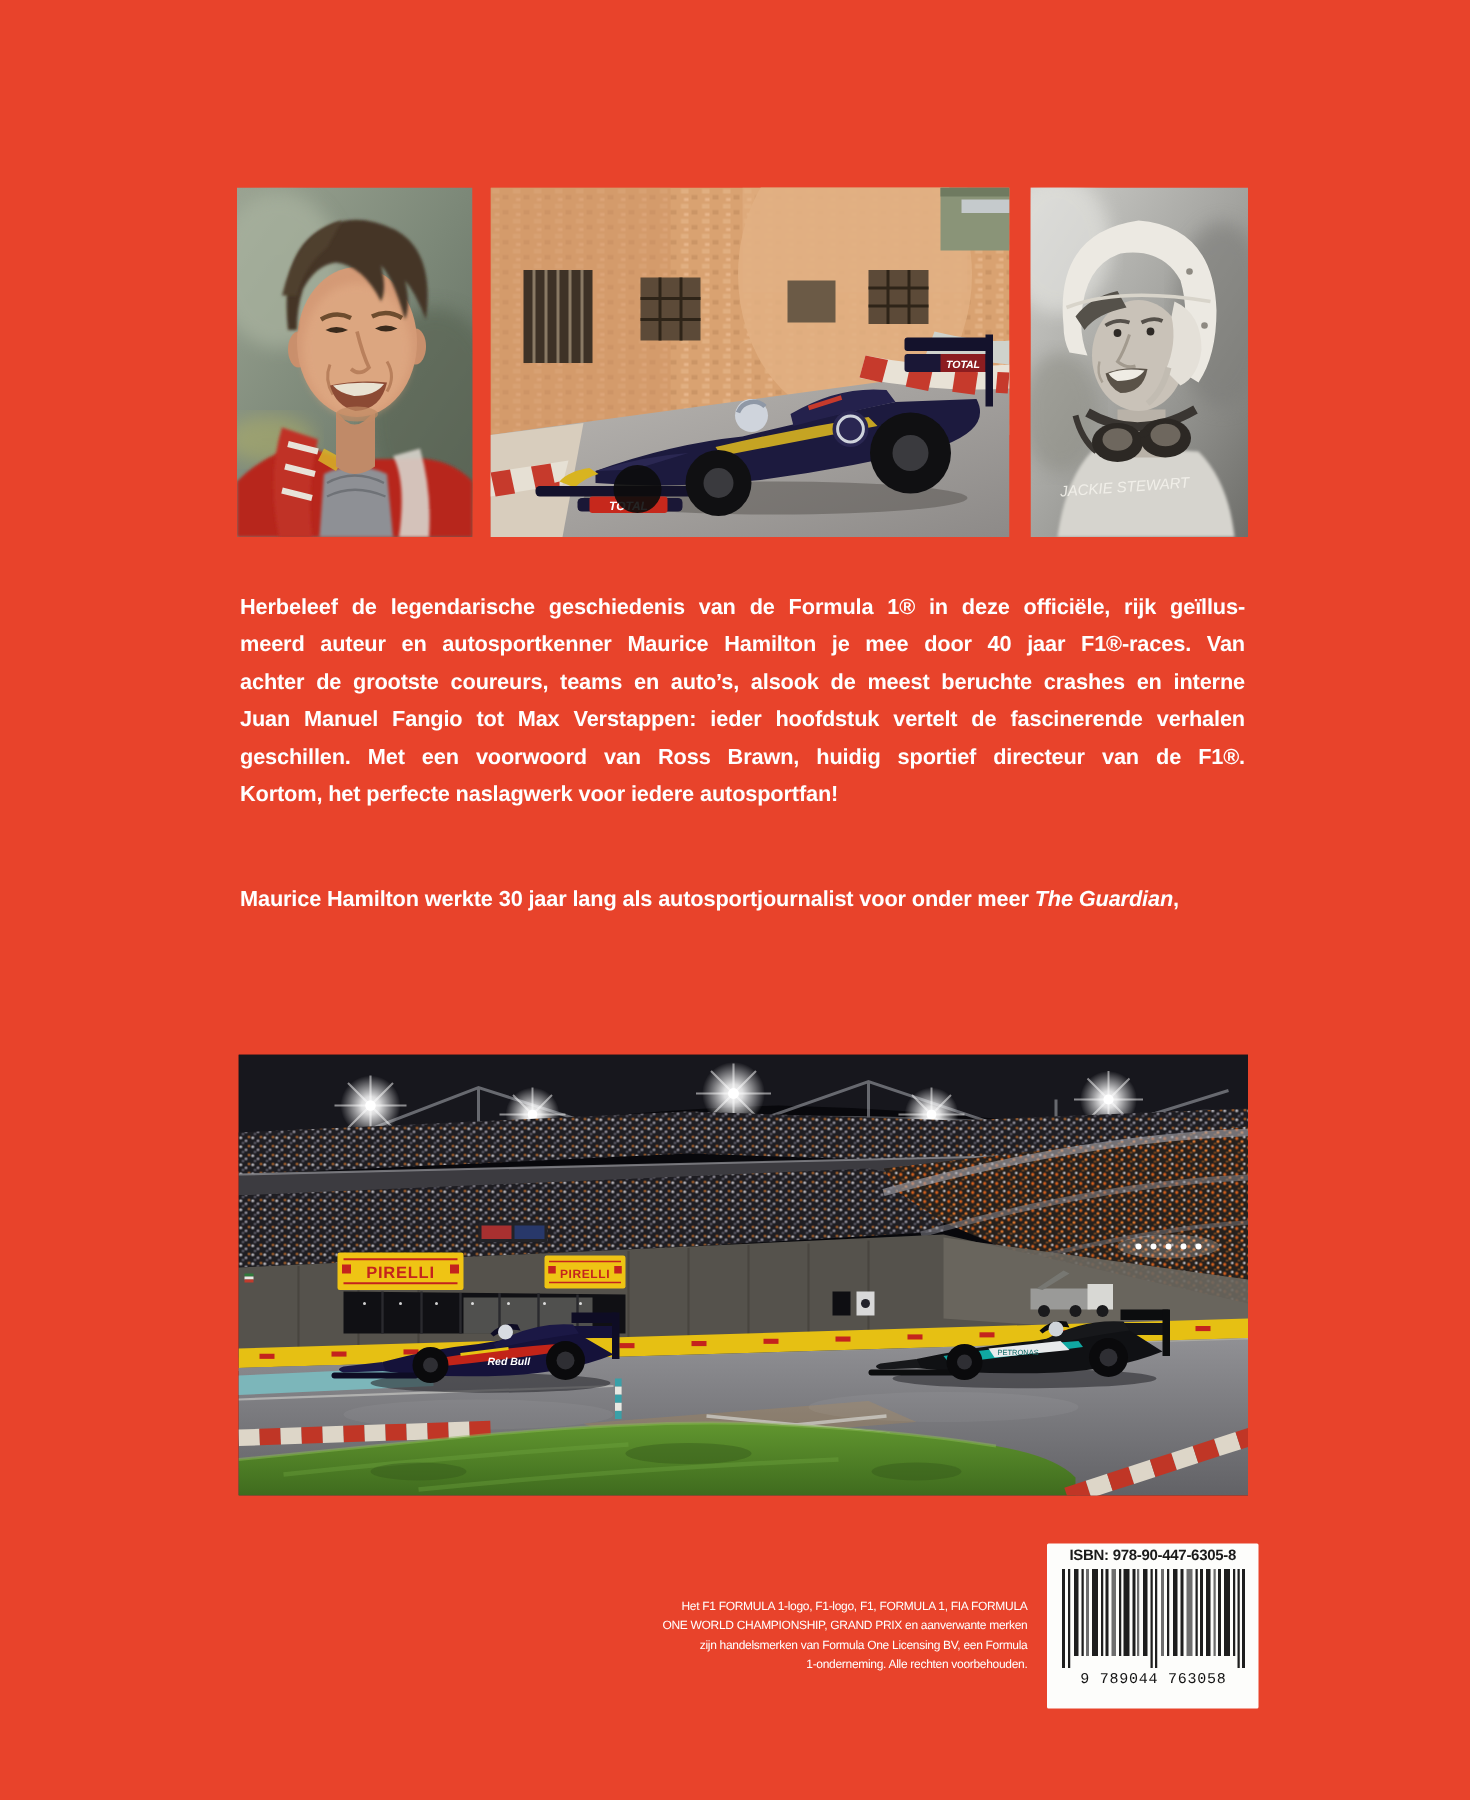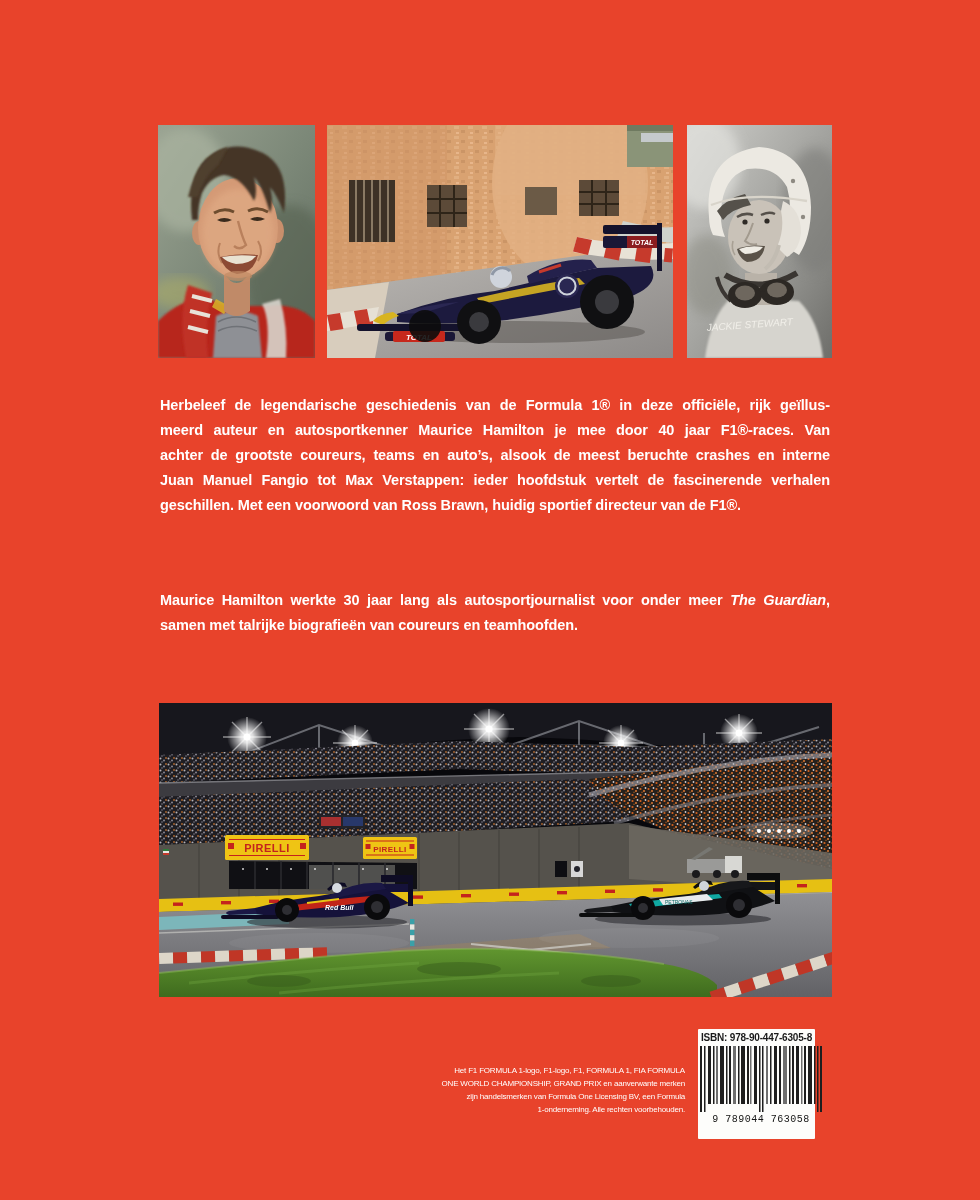--- a/index.html
+++ b/index.html
@@ -30,21 +30,21 @@
   .legal{
     position:absolute;left:400px;width:285px;top:1064px;
     color:#fff;font-size:8px;line-height:13px;letter-spacing:-0.2px;
   }
   .legal .ln{text-align:right;}
   .printed{
     position:absolute;left:400px;width:285px;top:1120px;
     color:#fff;font-size:8px;line-height:13px;letter-spacing:-0.2px;text-align:right;
   }
   .isbn-box{
-    position:absolute;left:698px;top:1029px;width:117px;height:110px;
+    position:absolute;left:698px;top:1029px;width:141px;height:110px;
     background:#fdfdfb;border-radius:1px;text-align:center;
   }
   .isbn-label{
     margin-top:3px;font-size:10px;font-weight:700;letter-spacing:-0.2px;color:#1a1a1a;
   }
   .barcode{display:block;margin:1px auto 0 auto;}
 </style>
 </head>
 <body style="background: rgb(232, 67, 43);">
 
@@ -220,25 +220,25 @@
     </g>
     <text x="20" y="206" font-size="10" font-style="italic" fill="#f4f2ec" opacity=".9" transform="rotate(-4 20 206)">JACKIE STEWART</text>
   </svg>
 
   <div id="intro" class="para">
       <div class="ln"><span>Herbeleef de legendarische geschiedenis van de Formula 1® in deze officiële, rijk geïllus-</span></div>
       <div class="ln"><span>meerd auteur en autosportkenner Maurice Hamilton je mee door 40 jaar F1®-races. Van</span></div>
       <div class="ln"><span>achter de grootste coureurs, teams en auto’s, alsook de meest beruchte crashes en interne</span></div>
       <div class="ln"><span>Juan Manuel Fangio tot Max Verstappen: ieder hoofdstuk vertelt de fascinerende verhalen</span></div>
       <div class="ln"><span>geschillen. Met een voorwoord van Ross Brawn, huidig sportief directeur van de F1®.</span></div>
+      <div class="ln"><span>Kortom, het perfecte naslagwerk voor iedere autosportfan!</span></div>
     </div>
 
   <div id="bio" class="para">
       <div class="ln"><span>Maurice Hamilton werkte 30 jaar lang als autosportjournalist voor onder meer </span><em>The Guardian</em><span>,</span></div>
-      <div class="ln"><span>samen met talrijke biografieën van coureurs en teamhoofden.</span></div>
     </div>
 
   <svg id="photo-race" class="photo" viewBox="0 0 673 294">
     <defs>
       <radialGradient id="glow">
         <stop offset="0" stop-color="#ffffff"></stop>
           <stop offset=".3" stop-color="#ffffff" stop-opacity=".85"></stop>
           <stop offset="1" stop-color="#ffffff" stop-opacity="0"></stop>
       </radialGradient>
       <linearGradient id="trackGrad" x1="0" y1="0" x2="0" y2="1">

